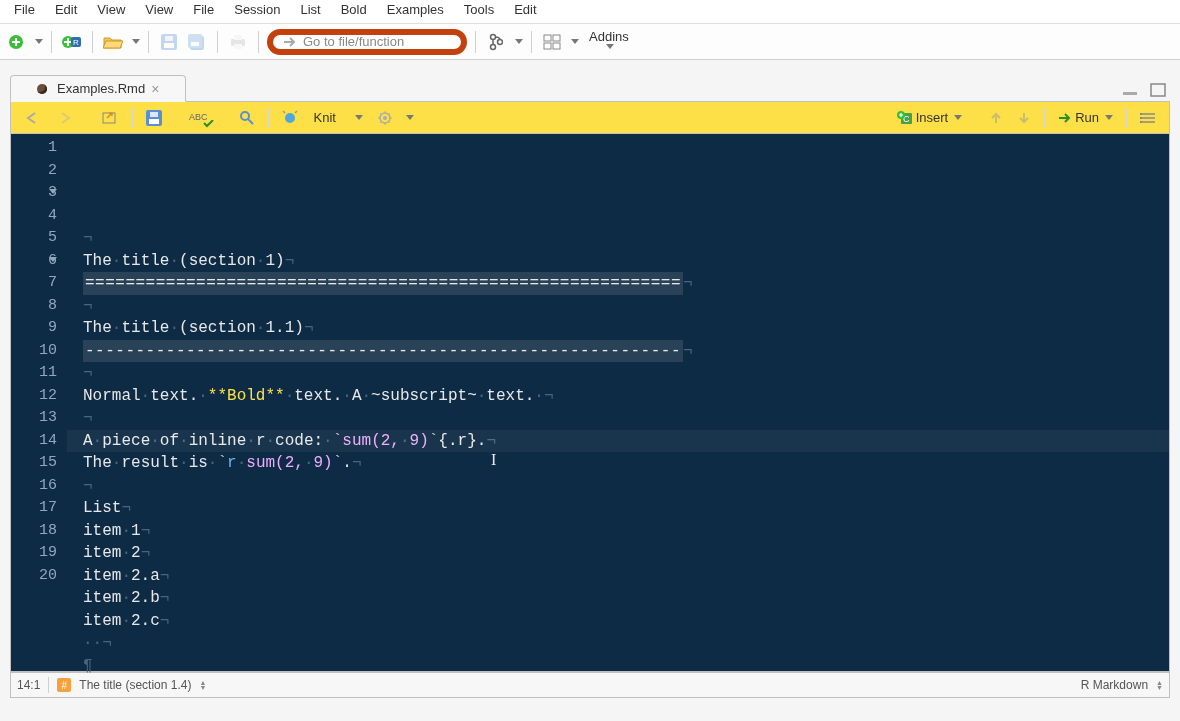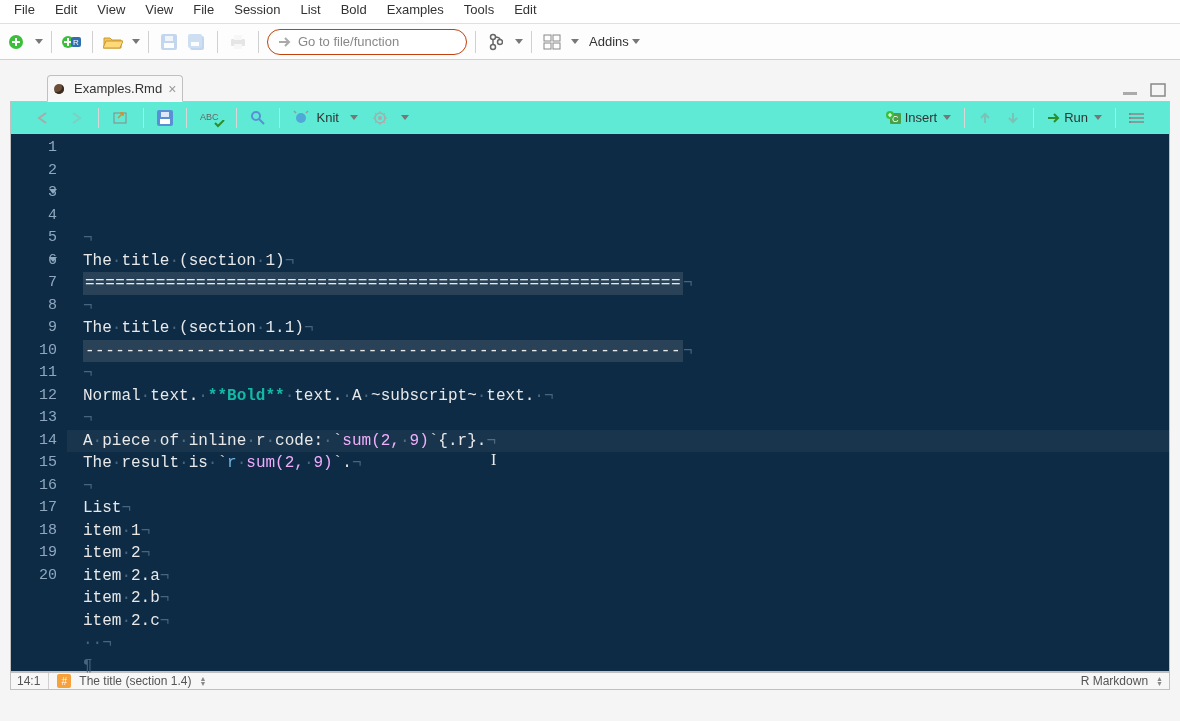--- a/index.html
+++ b/index.html
@@ -52,94 +52,94 @@
     display: inline-block;
     width: 0; height: 0;
     border-left: 4px solid transparent;
     border-right: 4px solid transparent;
     border-top: 5px solid #777;
     margin-left: 3px;
   }
   .goto-box {
     width: 200px;
     height: 26px;
-    border: 1px solid #c2410c;
+    border: 6px solid #c2410c;
     border-radius: 13px;
     display: flex;
     align-items: center;
     padding: 0 10px;
     color: #888;
     background: #fff;
     gap: 6px;
   }
   .addins {
     display: flex;
     align-items: center;
     padding: 0 6px;
     height: 26px;
+    flex-direction: column;
   }
   
   .tabbar-wrap {
     margin-top: 14px;
     padding: 0 10px;
   }
   .tabbar {
     height: 28px;
     display: flex;
     align-items: flex-end;
     border-bottom: 1px solid #c0c0c0;
     position: relative;
   }
   .tab {
     height: 27px;
     display: flex;
     align-items: center;
-    padding: 0 6px;
+    padding: 0 26px;
     background: #f7f7f7;
     border: 1px solid #c0c0c0;
     border-bottom: 1px solid #f7f7f7;
     border-radius: 4px 4px 0 0;
     gap: 6px;
     margin-bottom: -1px;
-    margin-left: 37px;
   }
   .tab .close {
     color: #999;
     font-size: 14px;
     line-height: 1;
   }
   .tab-icons-right {
     position: absolute;
     right: 0;
     top: 4px;
     display: flex;
     gap: 4px;
   }
   
   .editor-toolbar {
     height: 32px;
     border: 1px solid #c0c0c0;
     border-top: none;
-    background: #5eead4;
-    display: flex;
-    align-items: center;
-    padding: 0 20px;
+    background: #fde047;
+    display: flex;
+    align-items: center;
+    padding: 0 9px;
     gap: 6px;
     margin: 0 10px;
   }
   .editor-toolbar .spacer { flex: 1; }
   .etb-btn {
     height: 22px;
     display: flex;
     align-items: center;
     padding: 0 4px;
     gap: 3px;
   }
   .etb-sep { width: 1px; height: 20px; background: #d8d8d8; margin: 0 3px; }
-  .knit-btn { display:flex; align-items:center; gap:8px; padding:0 4px; }
+  .knit-btn { display:flex; align-items:center; gap:16px; padding:0 4px; }
   
   .editor-wrap {
     margin: 0 10px;
     border: 1px solid #c0c0c0;
     border-top: none;
     height: 538px;
     display: flex;
     background: #0d2b45;
   }
   .gutter {
@@ -177,42 +177,42 @@
   }
   .code .row { height: 22.5px; }
   .hl-line {
     position: absolute;
     left: 0; right: 0;
     height: 22.5px;
     background: rgba(255,255,255,0.05);
     top: calc(3px + 13 * 22.5px);
   }
   .ws { color: #48657f; }
-  .bold-md { color: #14b8a6; font-weight: bold;}
+  .bold-md { color: #fde047; font-weight: normal;}
   .code-inline { color: #f0abfc; }
   .code-inline2 { color: #6fb3e0; }
   .tick { color: #c8c8c8; }
   .hr-line {
     display:inline-block;
     background: rgba(200,200,200,0.15);
     padding: 0 2px;
     letter-spacing: 0.5px;
   }
   .pilcrow { color: #48657f; }
   .cursor-i {
     position:absolute;
     left: 424px;
     top: calc(3px + 14 * 22.5px - 3px);
     color: #e8e8e8;
     font-family: serif;
   }
   
   .statusbar {
     margin: 0 10px;
-    height: 18px;
+    height: 26px;
     border: 1px solid #c0c0c0;
     border-top: 1px solid #c0c0c0;
     background: #f7f7f7;
     display:flex;
     align-items:center;
     padding: 0 6px;
     font-size: 12px;
     color: #555;
     gap: 8px;
   }

